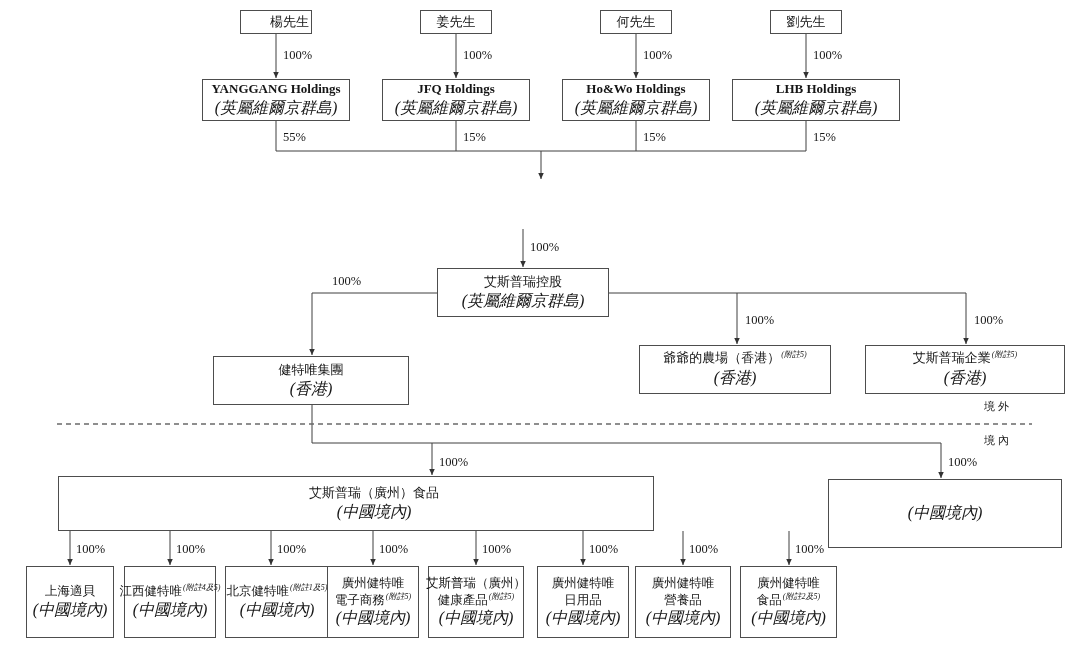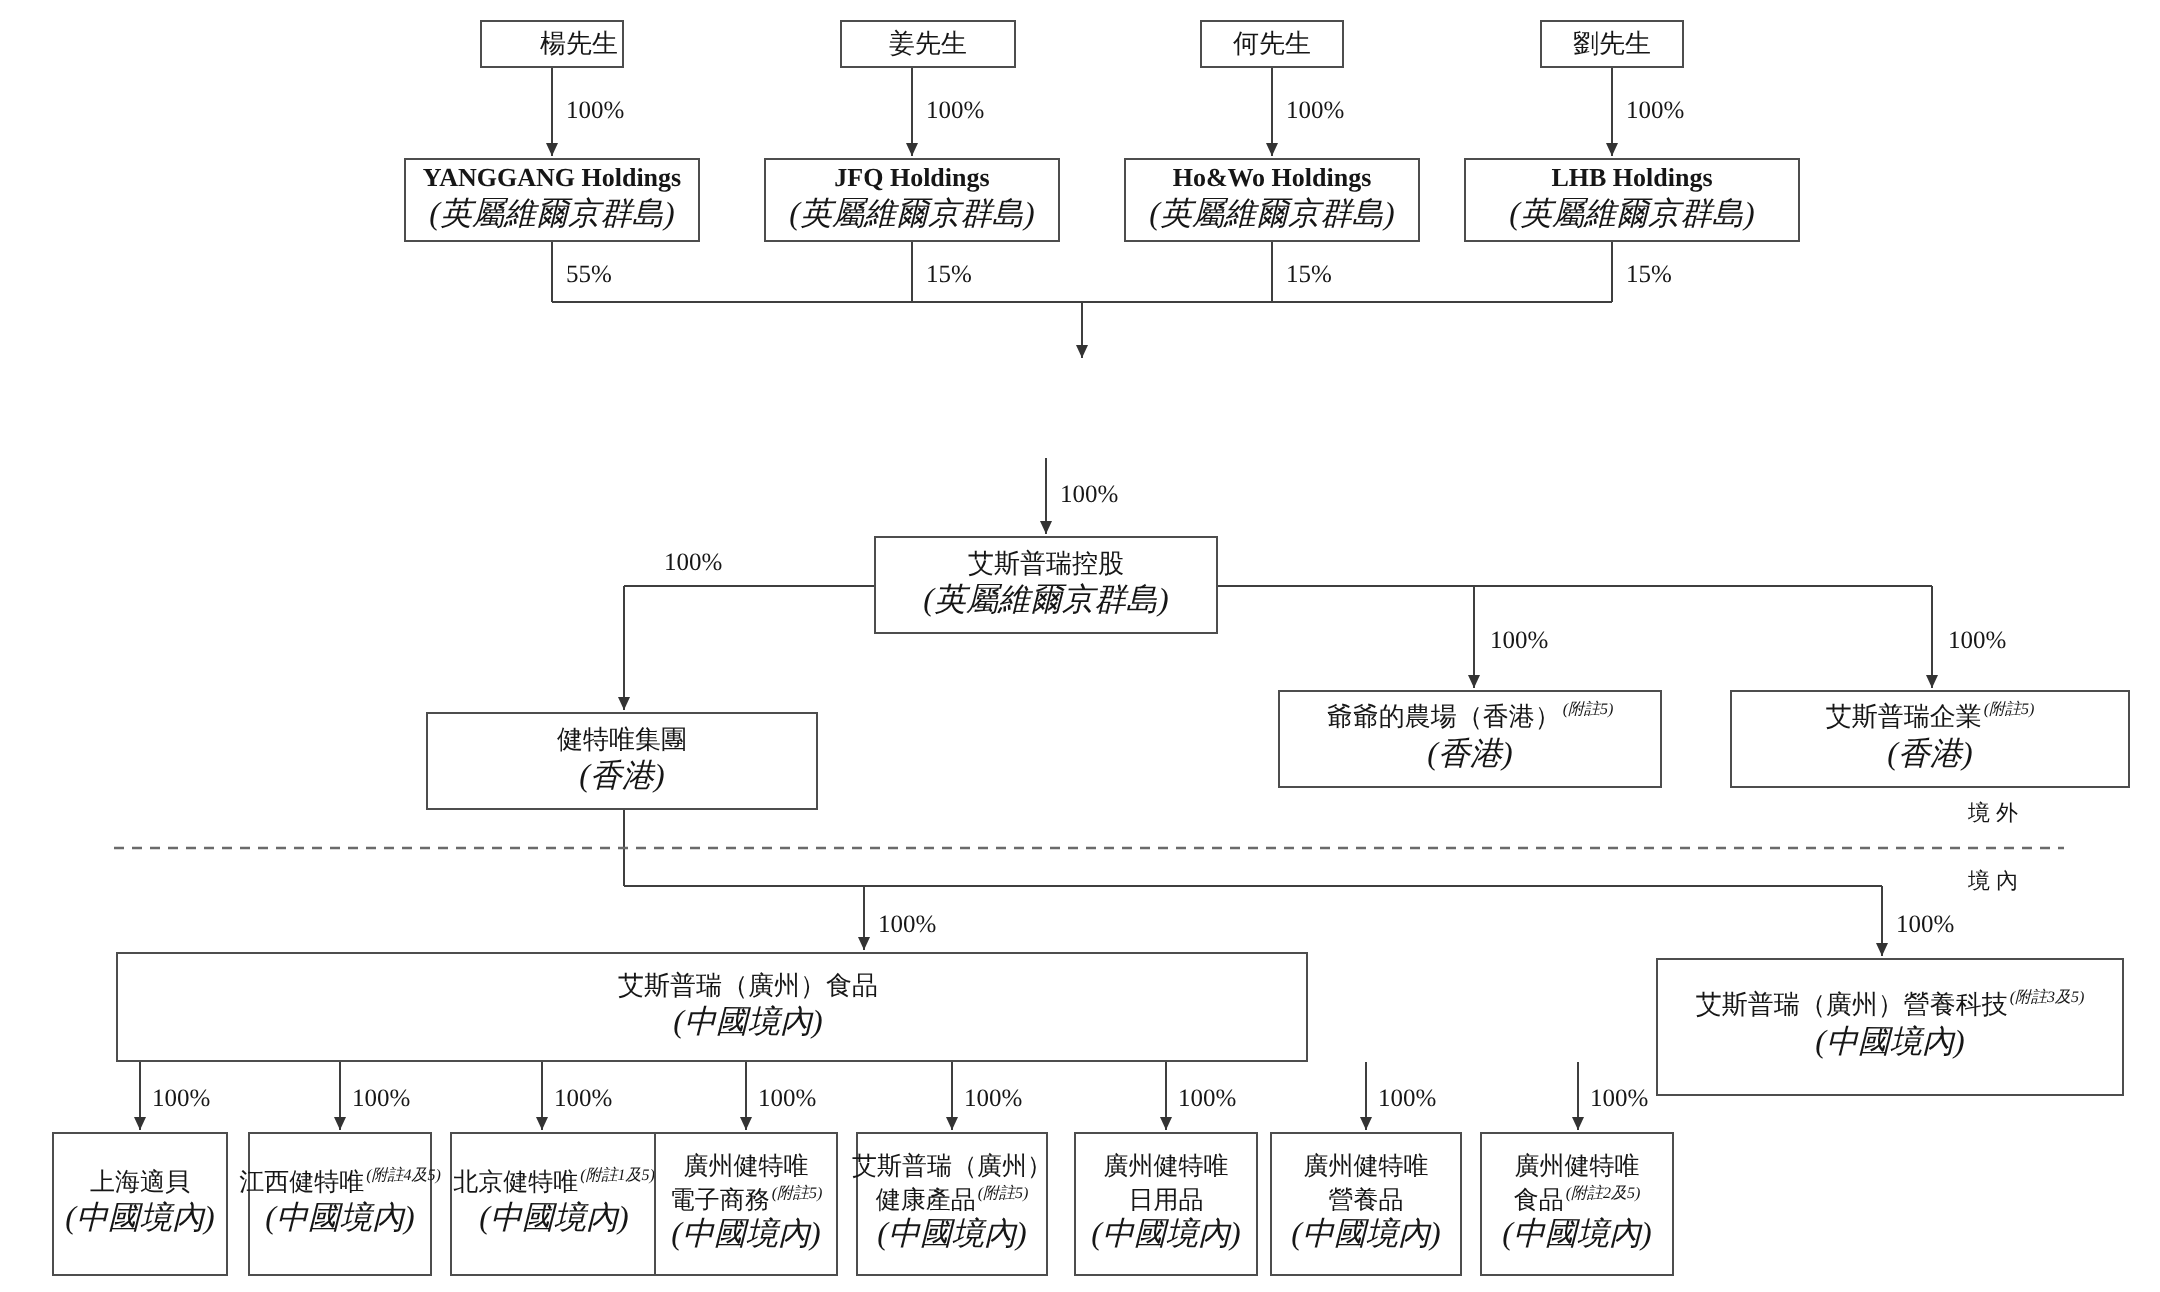--- a/index.html
+++ b/index.html
@@ -71,21 +71,21 @@
       <line x1="683" y1="531" x2="683" y2="565" marker-end="url(#arr)"></line>
       <line x1="789" y1="531" x2="789" y2="565" marker-end="url(#arr)"></line>
     </g>
 
     <line x1="57" y1="424" x2="1032" y2="424" stroke="#6a6a6a" stroke-width="1.3" stroke-dasharray="5,4"></line>
   </svg>
 
   <div class="node" style="left:240px;top:10px;width:72px;height:24px;align-items:flex-end;">
     <div class="nm">楊先生</div>
   </div>
-  <div class="node" style="left:420px;top:10px;width:88px;height:24px;align-items:center;">
+  <div class="node" style="left:420px;top:10px;width:72px;height:24px;align-items:center;">
     <div class="nm">姜先生</div>
   </div>
   <div class="node" style="left:600px;top:10px;width:72px;height:24px;">
     <div class="nm">何先生</div>
   </div>
   <div class="node" style="left:770px;top:10px;width:72px;height:24px;">
     <div class="nm">劉先生</div>
   </div>
 
   <div class="node" style="left:202px;top:79px;width:148px;height:42px;">
@@ -125,21 +125,20 @@
     <div class="nm"><span>艾斯普瑞企業</span><sup class="note">(附註5)</sup></div>
     <div class="loc">(香港)</div>
   </div>
 
   <div class="node" style="left:58px;top:476px;width:596px;height:55px;padding-left:38px;">
     <div class="nm">艾斯普瑞（廣州）食品</div>
     <div class="loc">(中國境內)</div>
   </div>
 
   <div class="node" style="left:828px;top:479px;width:234px;height:69px;">
-    <div class="nm"><span>艾斯普瑞（廣州）營養科技</span><sup class="note">(附註3及5)</sup></div>
     <div class="loc">(中國境內)</div>
   </div>
 
   <div class="node sm" style="left:26px;top:566px;width:88px;height:72px;">
     <div class="nm">上海適貝</div>
     <div class="loc">(中國境內)</div>
   </div>
   <div class="node sm" style="left:124px;top:566px;width:92px;height:72px;">
     <div class="nm"><span>江西健特唯</span><sup class="note">(附註4及5)</sup></div>
     <div class="loc">(中國境內)</div>

